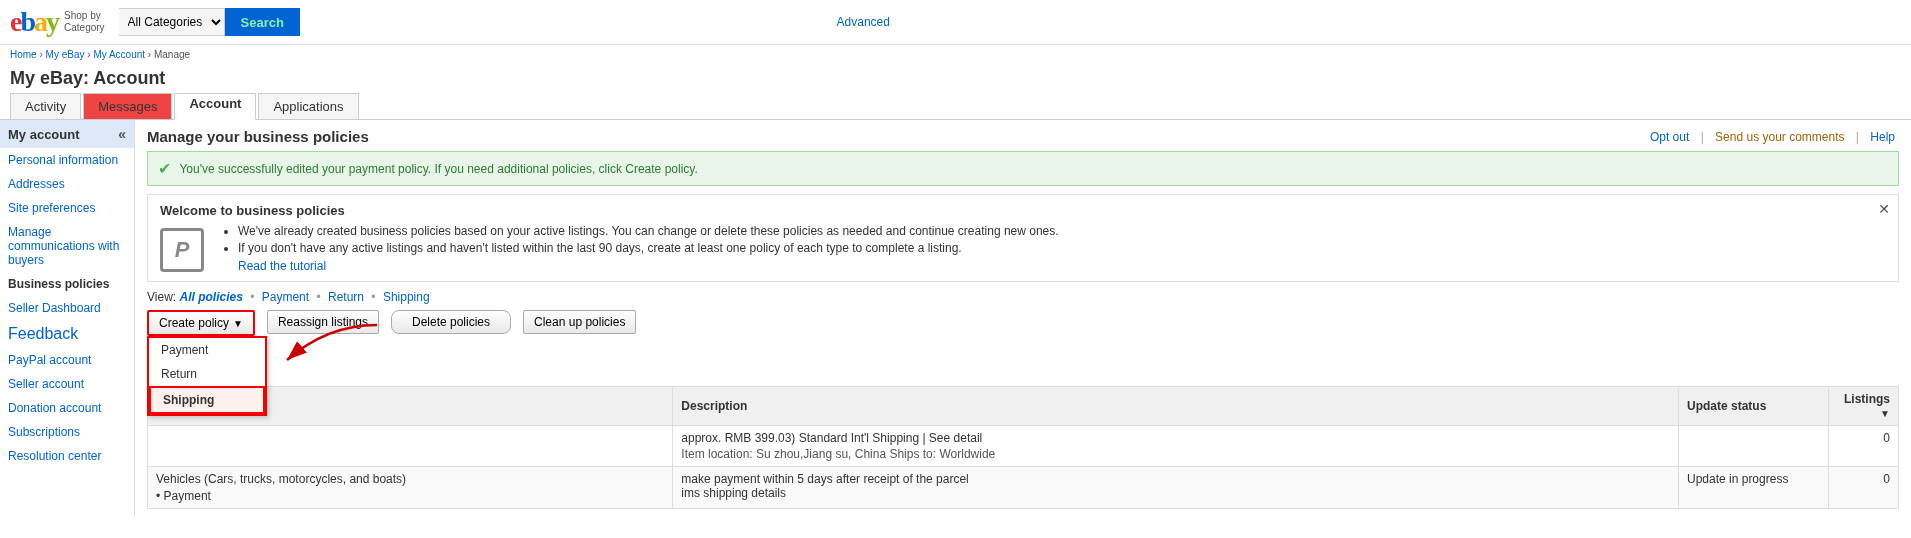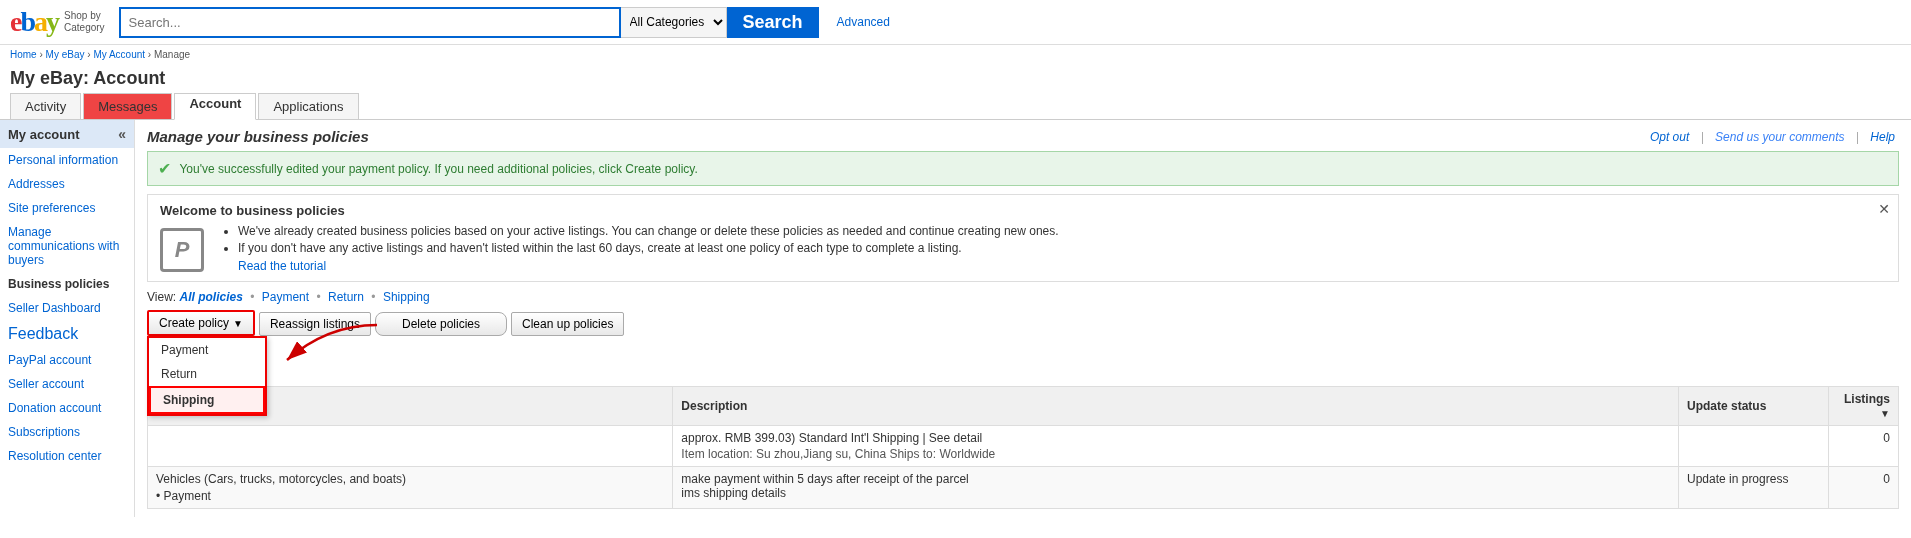--- a/index.html
+++ b/index.html
@@ -68,21 +68,21 @@
       font-size: 12px;
       cursor: pointer;
       color: #0064d2;
     }
     .sidebar-item.active { font-weight: bold; color: #333; }
 
     
     #content { flex: 1; padding: 8px 12px; }
 
     
-    #content-topbar { display: flex; justify-content: space-between; align-items: center; margin-bottom: 6px; font-style: italic; }
+    #content-topbar { display: flex; justify-content: space-between; align-items: center; margin-bottom: 6px; }
     #content-title { font-size: 15px; font-weight: bold; }
     #content-actions { font-size: 12px; color: #555; }
     #content-actions a { color: #0064d2; text-decoration: none; margin: 0 4px; }
 
     
     #success-msg {
       background: #e8f5e9;
       border: 1px solid #a5d6a7;
       padding: 7px 10px;
       font-size: 12px;
@@ -163,25 +163,24 @@
   <div id="logo-area">
     <div id="ebay-logo">
       <span style="color:#e53238">e</span><span style="color:#0064d2">b</span><span style="color:#f5af02">a</span><span style="color:#86b817">y</span>
     </div>
     <div id="shop-by">
       <div>Shop by</div>
       <div>Category</div>
     </div>
   </div>
   <div id="search-area">
-    <input id="search-input" type="text" style="flex: 1 1 0%; border: 2px solid rgb(0, 100, 210); padding: 5px 8px; font-size: 13px; outline: none;" placeholder="Search...">
     <select id="category-select">
       <option>All Categories</option>
     </select>
-    <button id="search-btn" style="background:#0064d2;color:#ffffff;border:none;padding:5px 16px;font-size:18px;font-weight:bold;cursor:pointer;">Search</button>
+    <button id="search-btn" style="background:#0064d2;color:#86efac;border:none;padding:5px 16px;font-size:13px;font-weight:bold;cursor:pointer;">Search</button>
   </div>
   <a id="advanced-link" style="font-size:12px;color:#0064d2;text-decoration:none;margin-left:4px;">Advanced</a>
 </div>
 
 <div id="breadcrumb" style="padding:4px 10px;font-size:10px;color:#555;">
   <a href="#" style="color:#0064d2;text-decoration:none;">Home</a>
   <span> › </span>
   <a href="#" style="color:#0064d2;text-decoration:none;">My eBay</a>
   <span> › </span>
   <a href="#" style="color:#0064d2;text-decoration:none;">My Account</a>
@@ -219,61 +218,61 @@
     <div class="sidebar-item" style="padding:5px 8px;font-size:12px;cursor:pointer;color:#0064d2;">Resolution center</div>
   </div>
 
   <div id="content" style="flex:1;padding:8px 12px;">
 
     <div id="content-topbar" style="display:flex;justify-content:space-between;align-items:center;margin-bottom:6px;">
       <div id="content-title" style="font-size:15px;font-weight:bold;">Manage your business policies</div>
       <div id="content-actions" style="font-size:12px;color:#555;">
         <a href="#" style="color:#0064d2;text-decoration:none;">Opt out</a>
         <span style="margin:0 4px;color:#aaa;">|</span>
-        <a href="#" style="color:#3b82f6;text-decoration:none;">Send us your comments</a>
+        <a href="#" style="color:#a16207;text-decoration:none;">Send us your comments</a>
         <span style="margin:0 4px;color:#aaa;">|</span>
         <a href="#" style="color:#0064d2;text-decoration:none;">Help</a>
       </div>
     </div>
 
     <div id="success-msg" style="background:#e8f5e9;border:1px solid #a5d6a7;padding:7px 10px;font-size:12px;color:#2e7d32;display:flex;align-items:center;gap:8px;margin-bottom:8px;">
       <span style="color:#4caf50;font-size:16px;">✔</span>
       <span>You've successfully edited your payment policy. If you need additional policies, click Create policy.</span>
     </div>
 
     <div id="welcome-box" style="border:1px solid #ddd;padding:8px 12px;margin-bottom:8px;position:relative;background:#fff;">
       <div id="welcome-title" style="font-weight:bold;font-size:13px;margin-bottom:6px;">Welcome to business policies</div>
       <div id="welcome-content" style="display:flex;gap:12px;">
         <div id="welcome-icon" style="font-size:36px;color:#888;flex-shrink:0;width:50px;text-align:center;padding-top:4px;">
 
           <div style="width:44px;height:44px;border:3px solid #888;border-radius:4px;display:flex;align-items:center;justify-content:center;font-size:22px;font-style:italic;font-weight:bold;color:#888;">P</div>
         </div>
         <div id="welcome-text">
           <ul style="margin-left:16px;">
             <li style="margin-bottom:3px;font-size:12px;">We've already created business policies based on your active listings. You can change or delete these policies as needed and continue creating new ones.</li>
-            <li style="margin-bottom:3px;font-size:12px;">If you don't have any active listings and haven't listed within the last 60 days, create at least one policy of each type to complete a listing.</li>
+            <li style="margin-bottom:3px;font-size:12px;">If you don't have any active listings and haven't listed within the last 90 days, create at least one policy of each type to complete a listing.</li>
           </ul>
           <div id="welcome-read" style="font-size:12px;color:#0064d2;cursor:pointer;margin-top:4px;margin-left:16px;">Read the tutorial</div>
         </div>
       </div>
       <div id="welcome-close" style="position:absolute;top:6px;right:8px;cursor:pointer;font-size:14px;color:#555;">✕</div>
     </div>
 
     <div id="view-filter" style="margin-bottom:6px;font-size:12px;">
       <span>View: </span>
       <a href="#" style="color:#0064d2;text-decoration:none;font-weight:bold;font-style:italic;">All policies</a>
       <span style="margin:0 4px;color:#999;">•</span>
       <a href="#" style="color:#0064d2;text-decoration:none;">Payment</a>
       <span style="margin:0 4px;color:#999;">•</span>
       <a href="#" style="color:#0064d2;text-decoration:none;">Return</a>
       <span style="margin:0 4px;color:#999;">•</span>
       <a href="#" style="color:#0064d2;text-decoration:none;">Shipping</a>
     </div>
 
-    <div id="toolbar" style="display:flex;gap:4px;margin-bottom:6px;position:relative;align-items:flex-end;">
+    <div id="toolbar" style="display:flex;gap:12px;margin-bottom:6px;position:relative;align-items:flex-start;">
 
       <div style="position:relative;">
         <button id="create-policy-btn" style="border:2px solid #e00;background:linear-gradient(#fff,#e8e8e8);padding:4px 10px;font-size:12px;cursor:pointer;border-radius:2px;display:flex;align-items:center;gap:4px;">
           <span>Create policy</span>
           <span style="font-size:10px;">▼</span>
         </button>
 
         <div id="create-dropdown" style="position:absolute;top:100%;left:0;background:#fff;border:2px solid #e00;box-shadow:2px 2px 5px rgba(0,0,0,0.2);z-index:100;min-width:120px;">
           <div class="dropdown-item" style="padding:5px 12px;font-size:12px;cursor:pointer;color:#333;">Payment</div>
           <div class="dropdown-item" style="padding:5px 12px;font-size:12px;cursor:pointer;color:#333;">Return</div>
@@ -286,21 +285,21 @@
           <defs>
             <marker id="arrowhead" markerWidth="8" markerHeight="6" refX="8" refY="3" orient="auto">
               <polygon points="0 0, 8 3, 0 6" fill="#cc0000"></polygon>
             </marker>
           </defs>
           <path d="M 100 5 Q 50 5 10 40" stroke="#cc0000" stroke-width="2.5" fill="none" marker-end="url(#arrowhead)"></path>
         </svg>
       </div>
 
       <button style="border:1px solid #aaa;background:linear-gradient(#fff,#e8e8e8);padding:4px 10px;font-size:12px;cursor:pointer;border-radius:2px;">Reassign listings</button>
-      <button style="border:1px solid #aaa;background:linear-gradient(#fff,#e8e8e8);padding:4px 26px;font-size:12px;cursor:pointer;border-radius:8px;">Delete policies</button>
+      <button style="border:1px solid #aaa;background:linear-gradient(#fff,#e8e8e8);padding:4px 20px;font-size:12px;cursor:pointer;border-radius:8px;">Delete policies</button>
       <button style="border:1px solid #aaa;background:linear-gradient(#fff,#e8e8e8);padding:4px 10px;font-size:12px;cursor:pointer;border-radius:2px;">Clean up policies</button>
     </div>
 
     <table id="policy-table" style="width:100%;border-collapse:collapse;font-size:12px;margin-top:50px;">
       <thead>
         <tr>
           <th style="background:#f0f0f0;border:1px solid #ddd;padding:5px 8px;text-align:left;font-weight:bold;color:#333;width:30%;"></th>
           <th style="background:#f0f0f0;border:1px solid #ddd;padding:5px 8px;text-align:left;font-weight:bold;color:#333;">Description</th>
           <th style="background:#f0f0f0;border:1px solid #ddd;padding:5px 8px;text-align:left;font-weight:bold;color:#333;width:150px;">Update status</th>
           <th style="background:#f0f0f0;border:1px solid #ddd;padding:5px 8px;text-align:right;font-weight:bold;color:#333;width:70px;">Listings <span style="font-size:10px;">▼</span></th>

